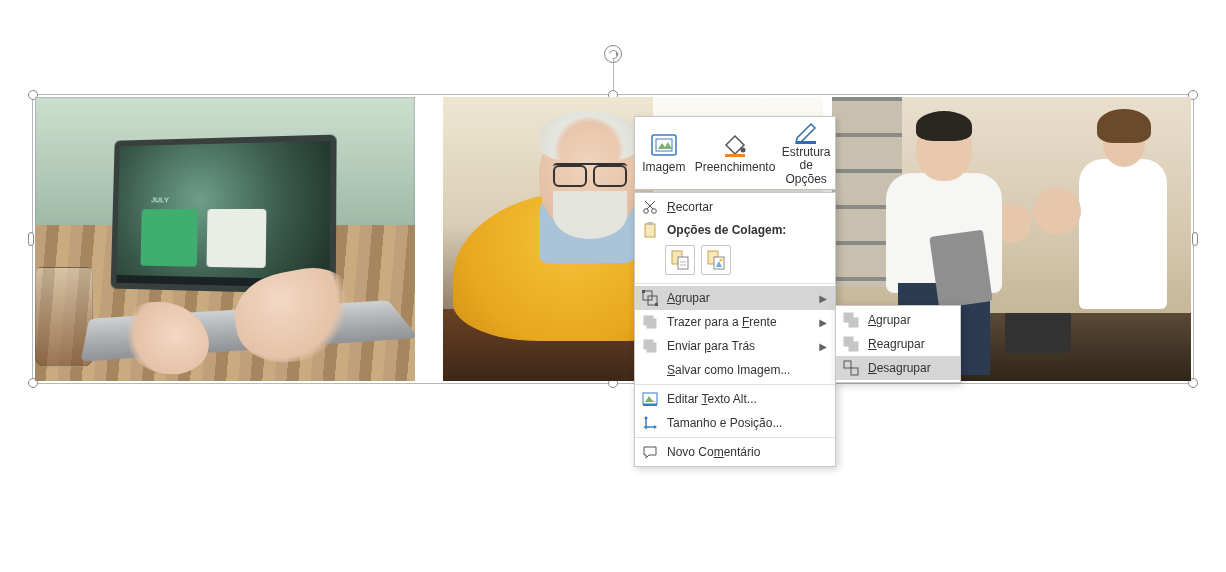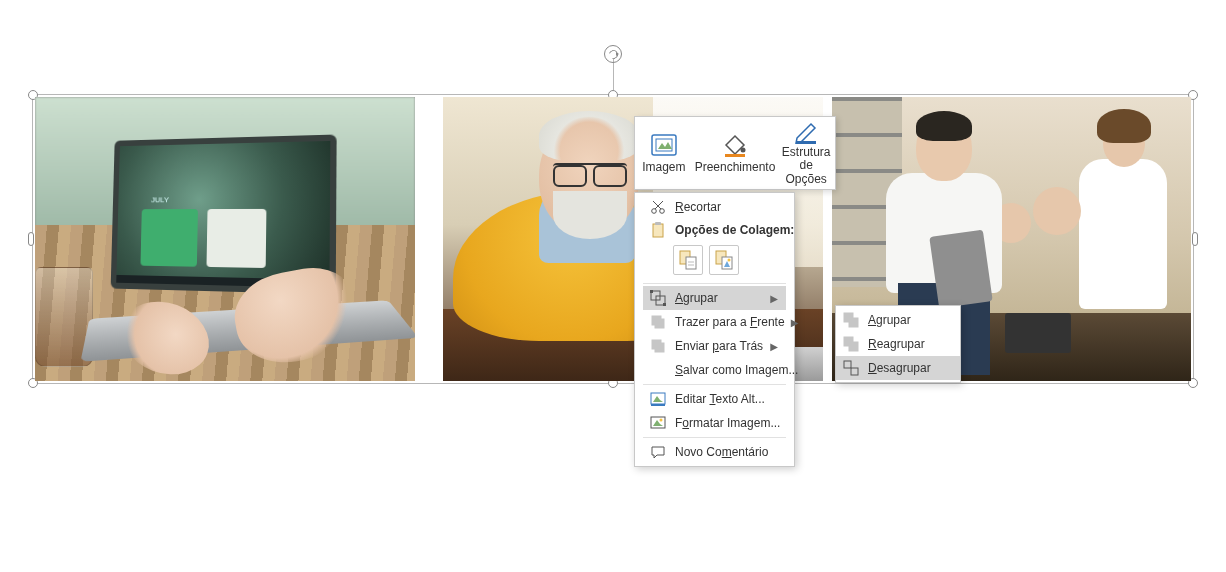--- a/index.html
+++ b/index.html
@@ -64,21 +64,21 @@
 .img3 .p1::before{content:"";position:absolute;left:24px;top:-38px;width:42px;height:46px;background:#e6c7ab;border-radius:50%}
 .img3 .p1::after{content:"";position:absolute;left:18px;top:-50px;width:54px;height:34px;background:#6a4a2a;border-radius:50% 50% 30% 30%}
 .img3 .p2{right:110px;top:90px;width:48px;height:48px;background:#e6c7ab;border-radius:50%}
 .img3 .p3{right:160px;top:106px;width:40px;height:40px;background:#e6c7ab;border-radius:50%}
 .img3 .laptop{position:absolute;right:120px;bottom:28px;width:66px;height:40px;background:#333;border-radius:3px}
 
 .mini-tb{position:absolute;left:634px;top:116px;width:202px;height:74px;background:#fff;border:1px solid #c8c8c8;box-shadow:2px 2px 6px rgba(0,0,0,.15);display:flex}
 .mini-btn{flex:1;display:flex;flex-direction:column;align-items:center;justify-content:center;gap:2px;padding:4px 2px;color:#595959;font-size:11px;text-align:center;line-height:1.1}
 .mini-btn .ic{width:28px;height:28px;display:flex;align-items:center;justify-content:center}
 
-.menu{position:absolute;left:634px;top:192px;width:161px;background:#fff;border:1px solid #c8c8c8;box-shadow:2px 2px 8px rgba(0,0,0,.2);padding:2px 8px}
+.menu{position:absolute;left:634px;top:192px;width:202px;background:#fff;border:1px solid #c8c8c8;box-shadow:2px 2px 8px rgba(0,0,0,.2);padding:2px 0}
 .menu-item{display:flex;align-items:center;height:24px;padding:0 8px 0 4px;gap:6px;color:#464646}
 .menu-item .ic{width:22px;height:20px;display:flex;align-items:center;justify-content:center;flex-shrink:0}
 .menu-item .lbl{flex:1;white-space:nowrap}
 .menu-item .arrow{width:10px;text-align:right;color:#666;font-size:10px}
 .menu-item.disabled{color:#b0b0b0}
 .menu-item.disabled .ic svg *{stroke:#c6c6c6!important;fill:#c6c6c6!important}
 .menu-item.hover{background:#d5d5d5}
 .paste-row{display:flex;gap:6px;padding:4px 0 6px 30px}
 .paste-opt{width:30px;height:30px;border:1px solid #c8c8c8;border-radius:2px;display:flex;align-items:center;justify-content:center;background:#fff}
 .sep{height:1px;background:#e1e1e1;margin:2px 0}
@@ -263,26 +263,27 @@
             <rect x="1" y="2" width="14" height="11" fill="none" stroke="#3a7ac0"></rect>
             <polygon points="3,11 7,5 10,9 13,11" fill="#7fb070"></polygon>
             <rect x="1" y="13" width="14" height="2" fill="#3a7ac0"></rect>
           </svg>
         </span>
       <span class="lbl">Editar <u>T</u>exto Alt...</span>
     </div>
     <div class="menu-item">
       <span class="ic">
           <svg width="16" height="16">
-            <rect x="1" y="2" width="14" height="11" fill="none" stroke="#555"></rect>
-            <polygon points="3,11 7,5 10,9 13,11" fill="#7fb070"></polygon>
-            <circle cx="11" cy="5" r="1.5" fill="#f5c242"></circle>
-          </svg>
-        </span>
-      <span class="lbl">F<u>o</u>rmatar Imagem...</span>
+            <line x1="4" y1="2" x2="4" y2="14" stroke="#3a7ac0" stroke-width="1.5"></line>
+            <line x1="2" y1="12" x2="14" y2="12" stroke="#3a7ac0" stroke-width="1.5"></line>
+            <polygon points="4,1 2,4 6,4" fill="#3a7ac0"></polygon>
+            <polygon points="15,12 12,10 12,14" fill="#3a7ac0"></polygon>
+          </svg>
+        </span>
+      <span class="lbl">Tamanho e Posição...</span>
     </div>
     <div class="sep"></div>
     <div class="menu-item">
       <span class="ic">
           <svg width="16" height="16">
             <path d="M2 3h12v8h-7l-3 3v-3H2z" fill="none" stroke="#555"></path>
           </svg>
         </span>
       <span class="lbl">Novo Co<u>m</u>entário</span>
     </div>

